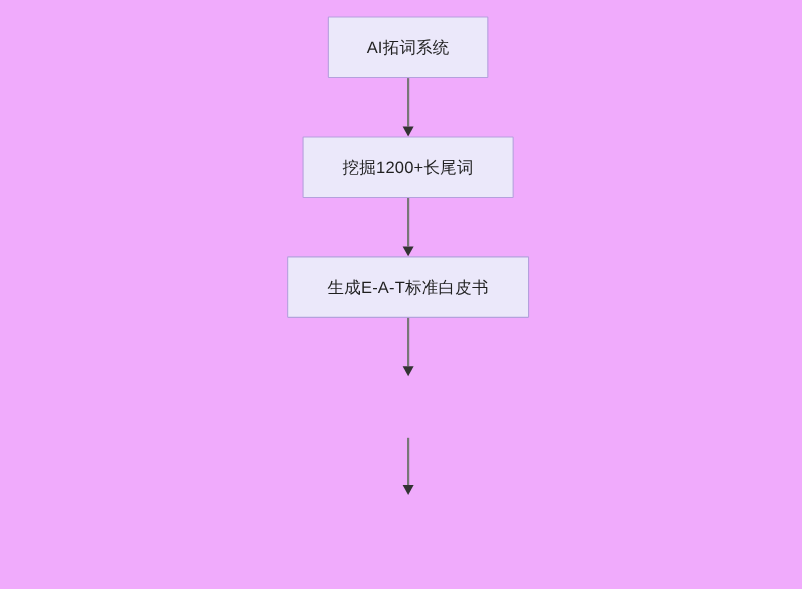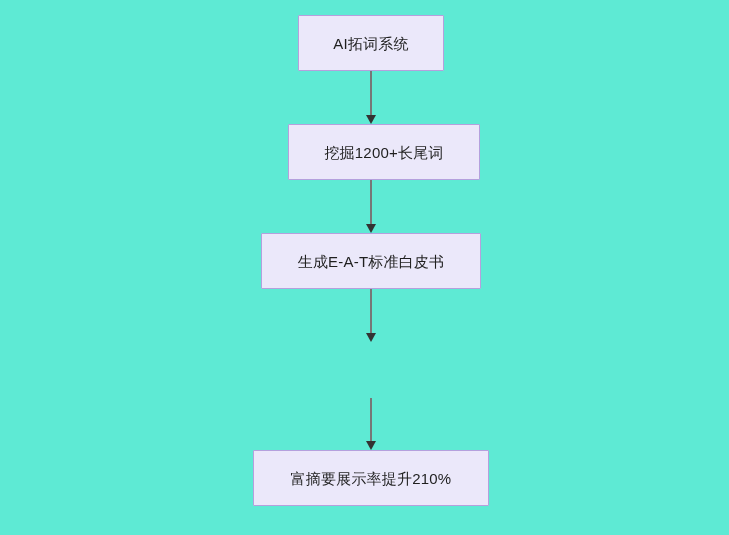--- a/index.html
+++ b/index.html
@@ -11,21 +11,21 @@
     height: 535px;
     background: #f8f8f8;
     font-family: "Liberation Sans", "DejaVu Sans", sans-serif;
     overflow: hidden;
   }
 
   #flowchart-canvas {
     position: relative;
     width: 729px;
     height: 535px;
-    background: #5eead4;
+    background: #f0abfc;
   }
 
   .flow-node {
     position: absolute;
     box-sizing: border-box;
     background: #ebe8fa;
     border: 1px solid #b5a0dd;
     border-radius: 1px;
     display: flex;
     align-items: center;
@@ -36,21 +36,21 @@
   .flow-node-label {
     font-size: 15px;
     line-height: 1;
     color: #1f1f1f;
     white-space: nowrap;
     letter-spacing: 0.2px;
   }
 
   
   .node-1 { left: 298px; top: 15px;  width: 146px; }
-  .node-2 { left: 275px; top: 124px; width: 192px; margin-left: 13px; }
+  .node-2 { left: 275px; top: 124px; width: 192px; }
   .node-3 { left: 261px; top: 233px; width: 220px; }
   .node-4 { left: 265px; top: 342px; width: 212px; }
   .node-5 { left: 253px; top: 450px; width: 236px; }
 
   
   .flow-edge {
     position: absolute;
     left: 368px;
     width: 6px;
   }
@@ -112,17 +112,14 @@
     <div class="edge-line"></div>
     <div class="edge-arrow"></div>
   </div>
 
 
   <div class="flow-edge edge-4">
     <div class="edge-line"></div>
     <div class="edge-arrow"></div>
   </div>
 
-  <div class="flow-node node-5">
-    <span class="flow-node-label">富摘要展示率提升210%</span>
-  </div>
 
 </div>
 
 </body></html>

